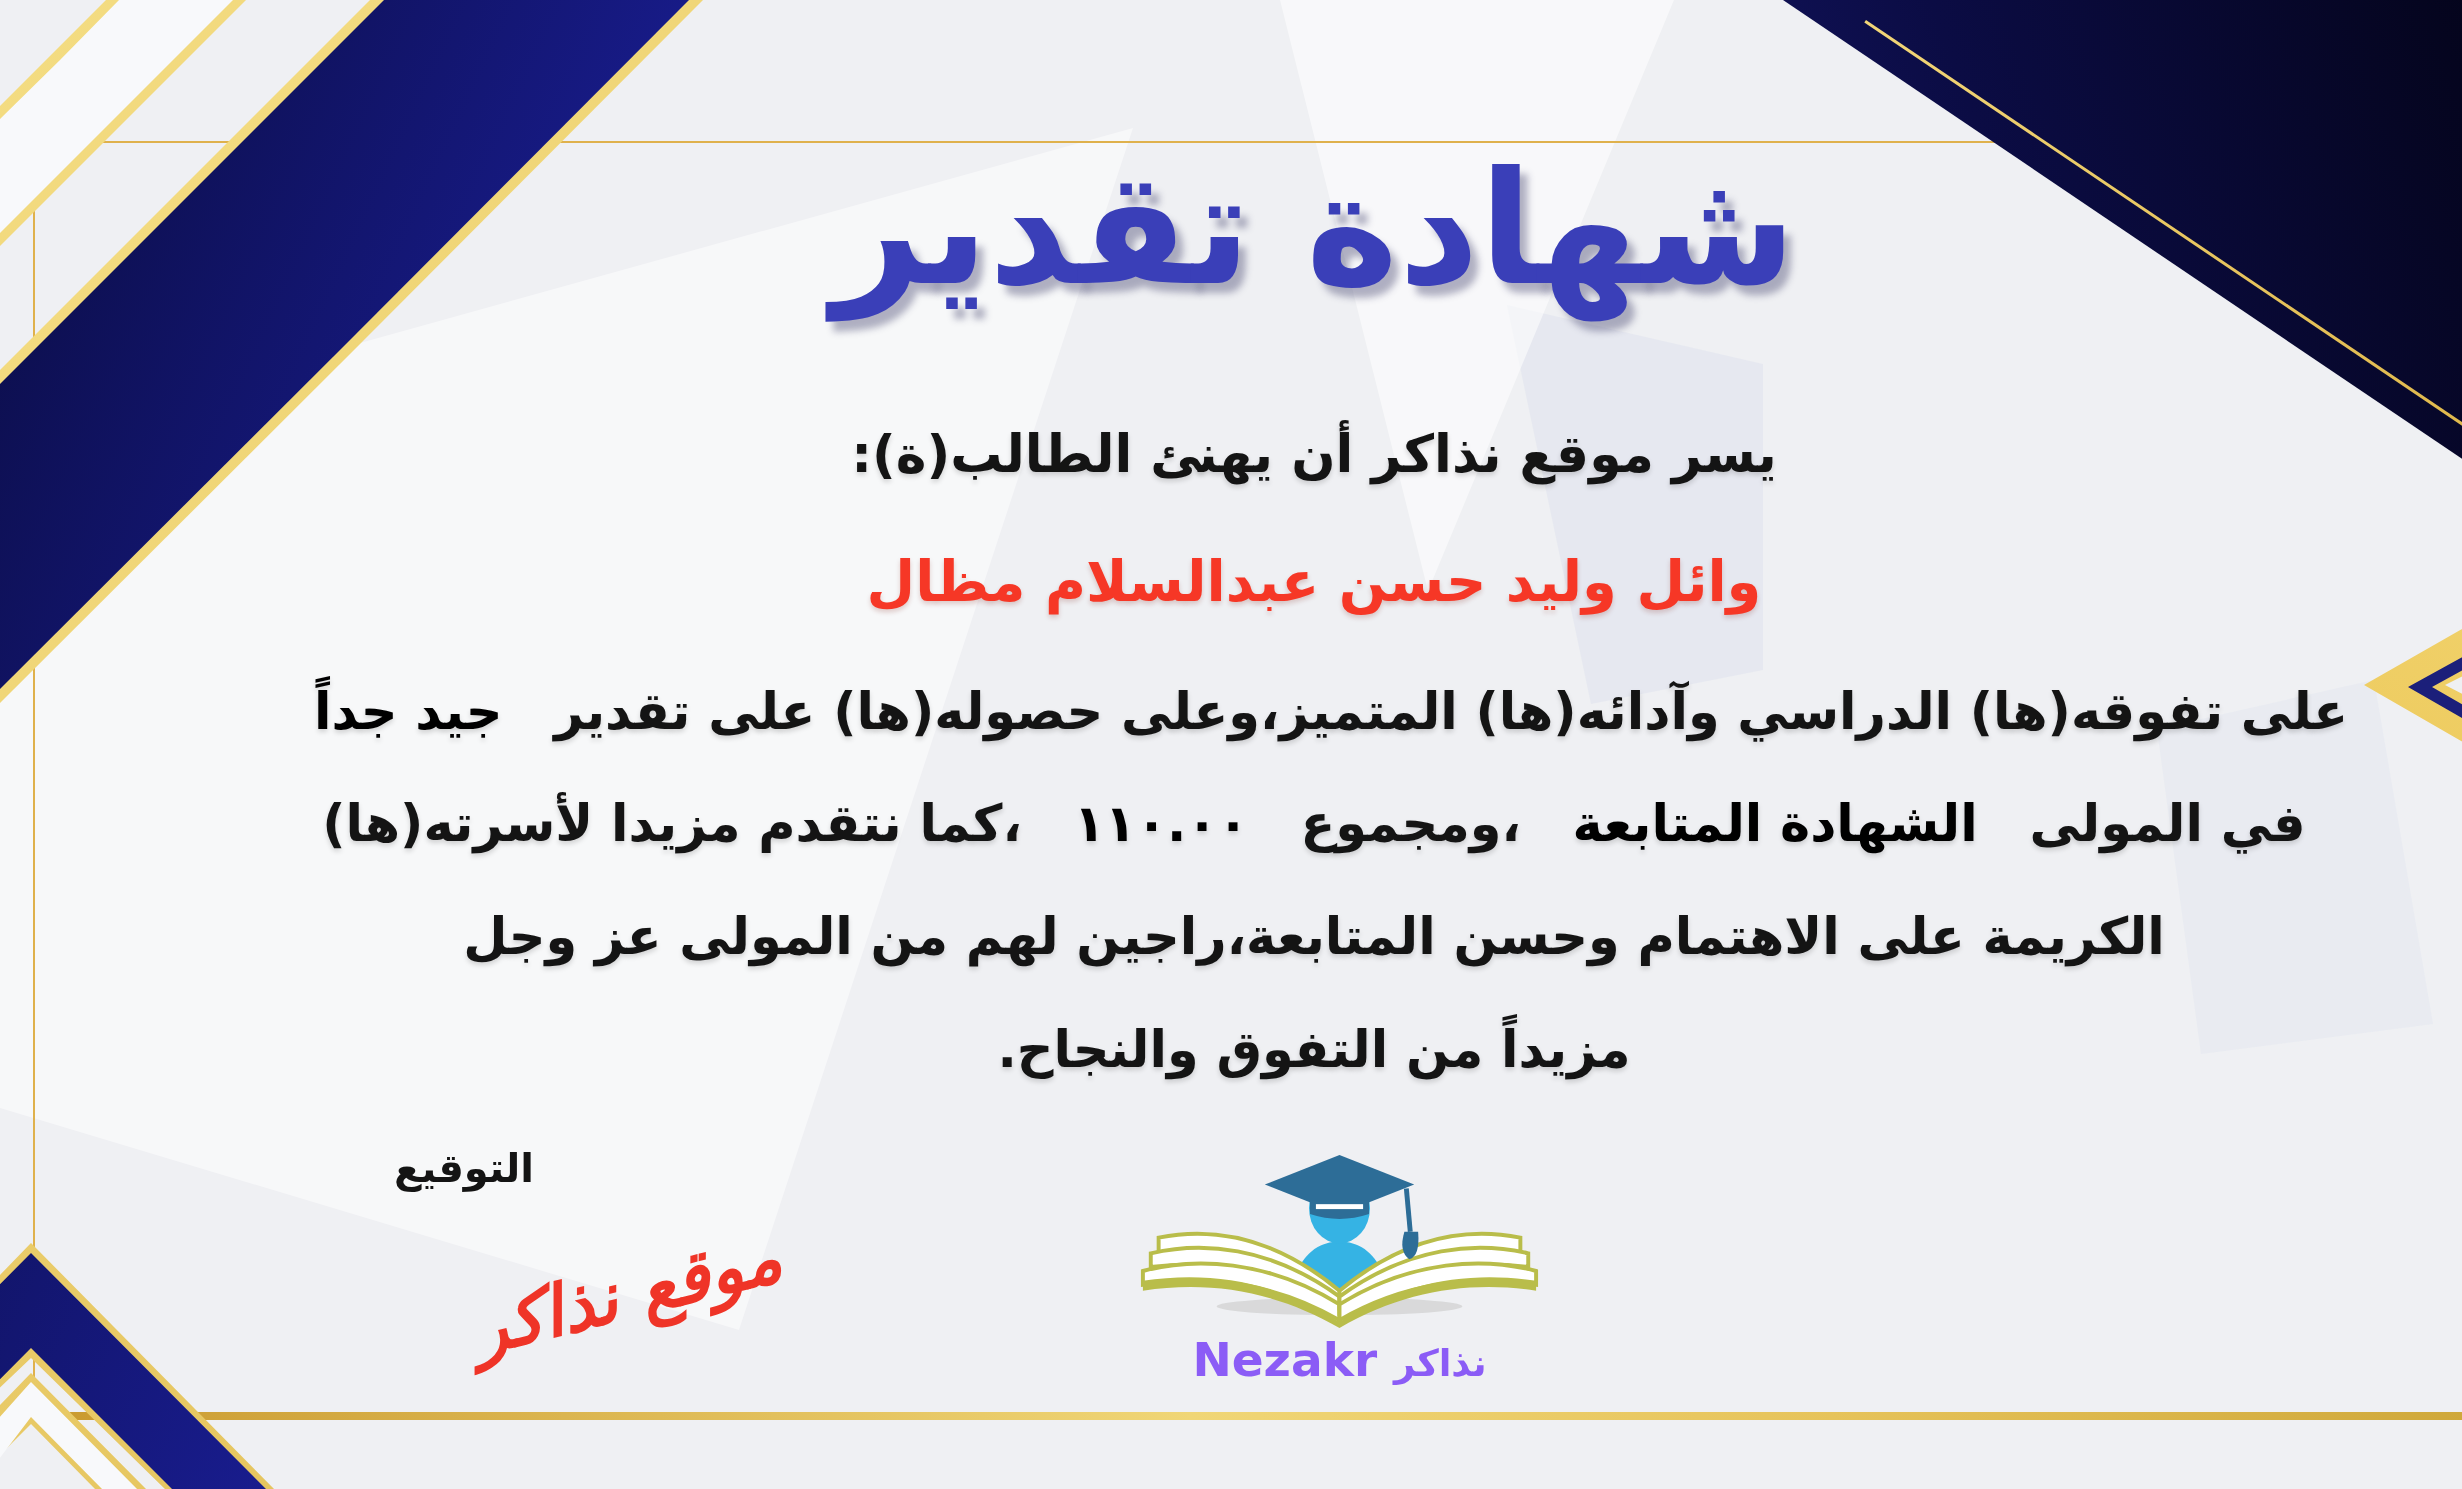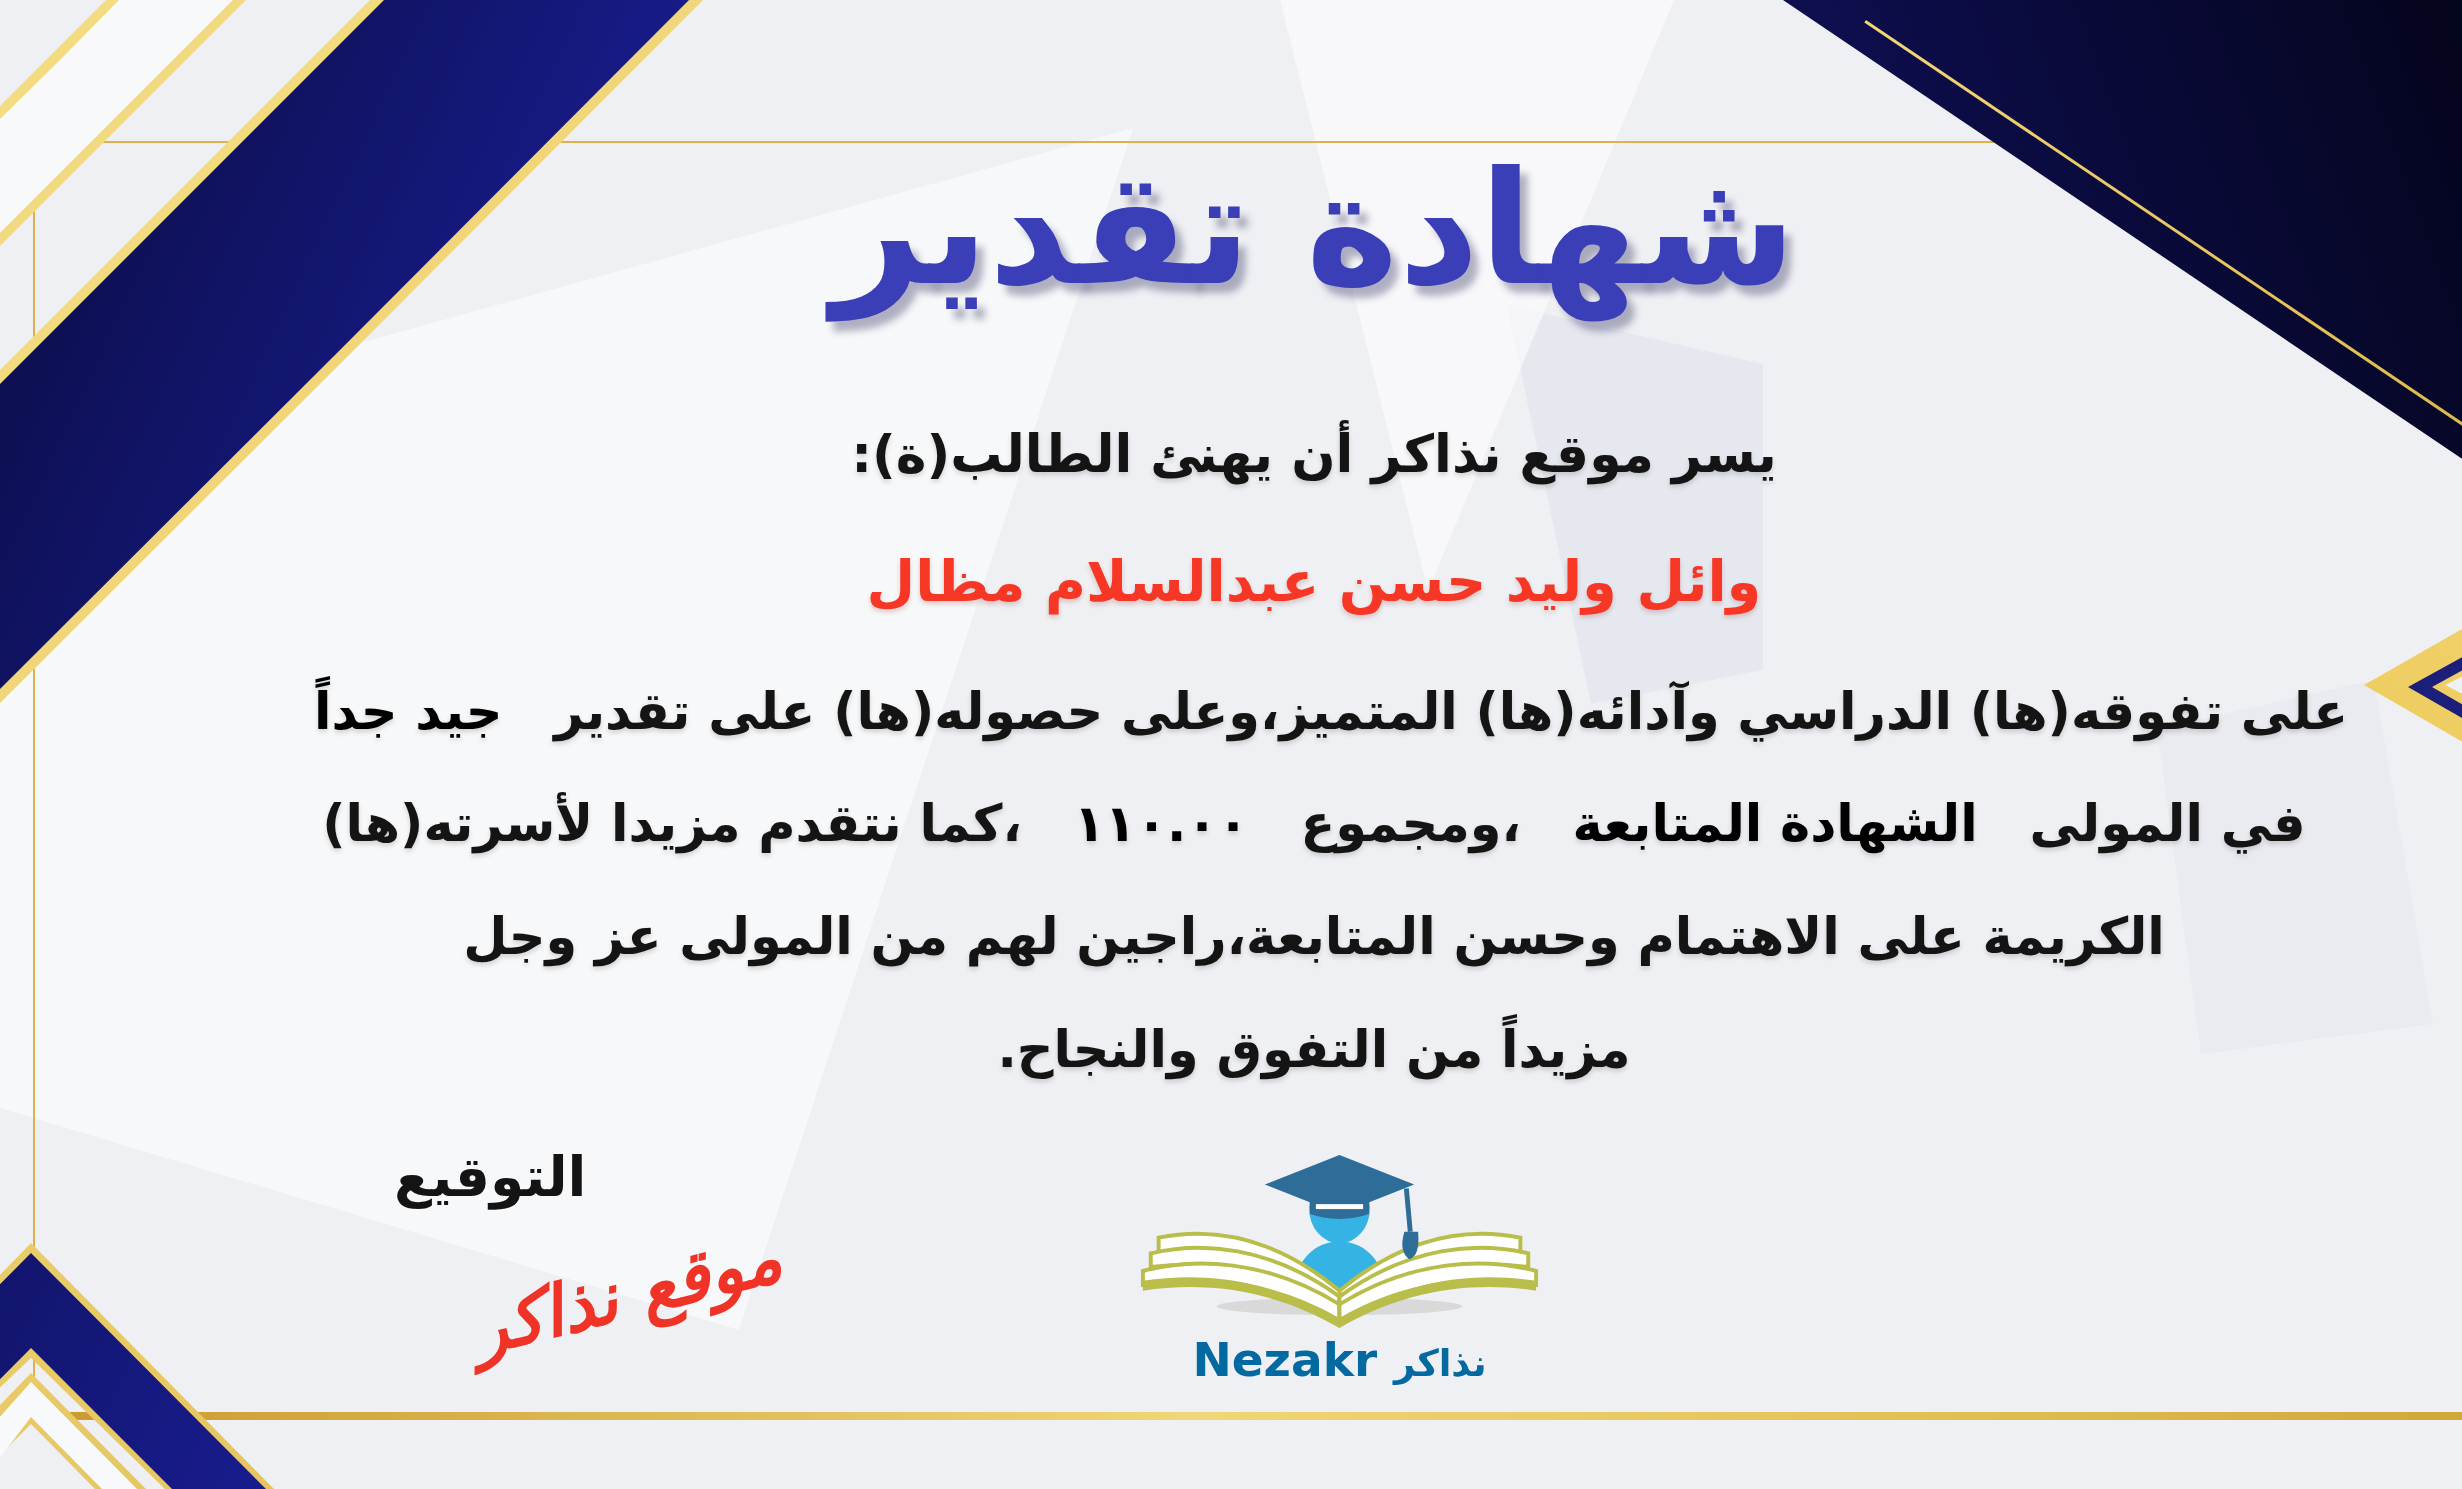--- a/index.html
+++ b/index.html
@@ -57,29 +57,29 @@
 
   
   .txt{position:absolute;left:0;width:100%;text-align:center;z-index:6;color:#141414;font-weight:bold;}
   .title{top:103px;font-size:157px;line-height:1.6;color:#3a3fb8;font-weight:bold;
     text-shadow:7.9px 9.8px 7.9px rgba(40,40,90,.35);}
   .l-intro{top:424px;font-size:52px;text-shadow:0 3px 4.9px rgba(0,0,0,.15);}
   .l-name{top:549px;font-size:56px;color:#f63726;text-shadow:0 3px 4.9px rgba(120,20,10,.2);}
   .l-body{font-size:51px;text-shadow:0 3px 4.9px rgba(0,0,0,.15);}
   .l3{top:682px;} .l4{top:794px;} .l5{top:907px;} .l6{top:1020px;}
   .red{color:#000000;margin:0 34px;}
-  .sig-label{position:absolute;left:394px;top:1145px;font-size:55px;font-weight:bold;color:#141414;z-index:6;}
+  .sig-label{position:absolute;left:394px;top:1145px;font-size:40px;font-weight:bold;color:#141414;z-index:6;}
   .sig-script{position:absolute;left:468px;top:1253px;font-size:70px;font-weight:bold;font-style:italic;
     color:#ef3427;transform:rotate(-14deg);z-index:6;}
 
   
   .logo{position:absolute;left:1118px;top:1098px;width:443px;z-index:6;text-align:center;direction:ltr;}
   .logo svg{display:block;margin:0 auto;}
   .logo-text{display:flex;justify-content:center;align-items:baseline;gap:17px;
-    font-size:47px;font-weight:bold;color:#0369a1;margin-top:3px;}
+    font-size:47px;font-weight:bold;color:#8b5cf6;margin-top:3px;}
   .logo-text .ar{font-size:37px;}
 </style>
 </head>
 <body>
 
 <div class="page">
 
   <div class="bg-poly a"></div>
   <div class="bg-poly b"></div>
   <div class="bg-poly c"></div>

